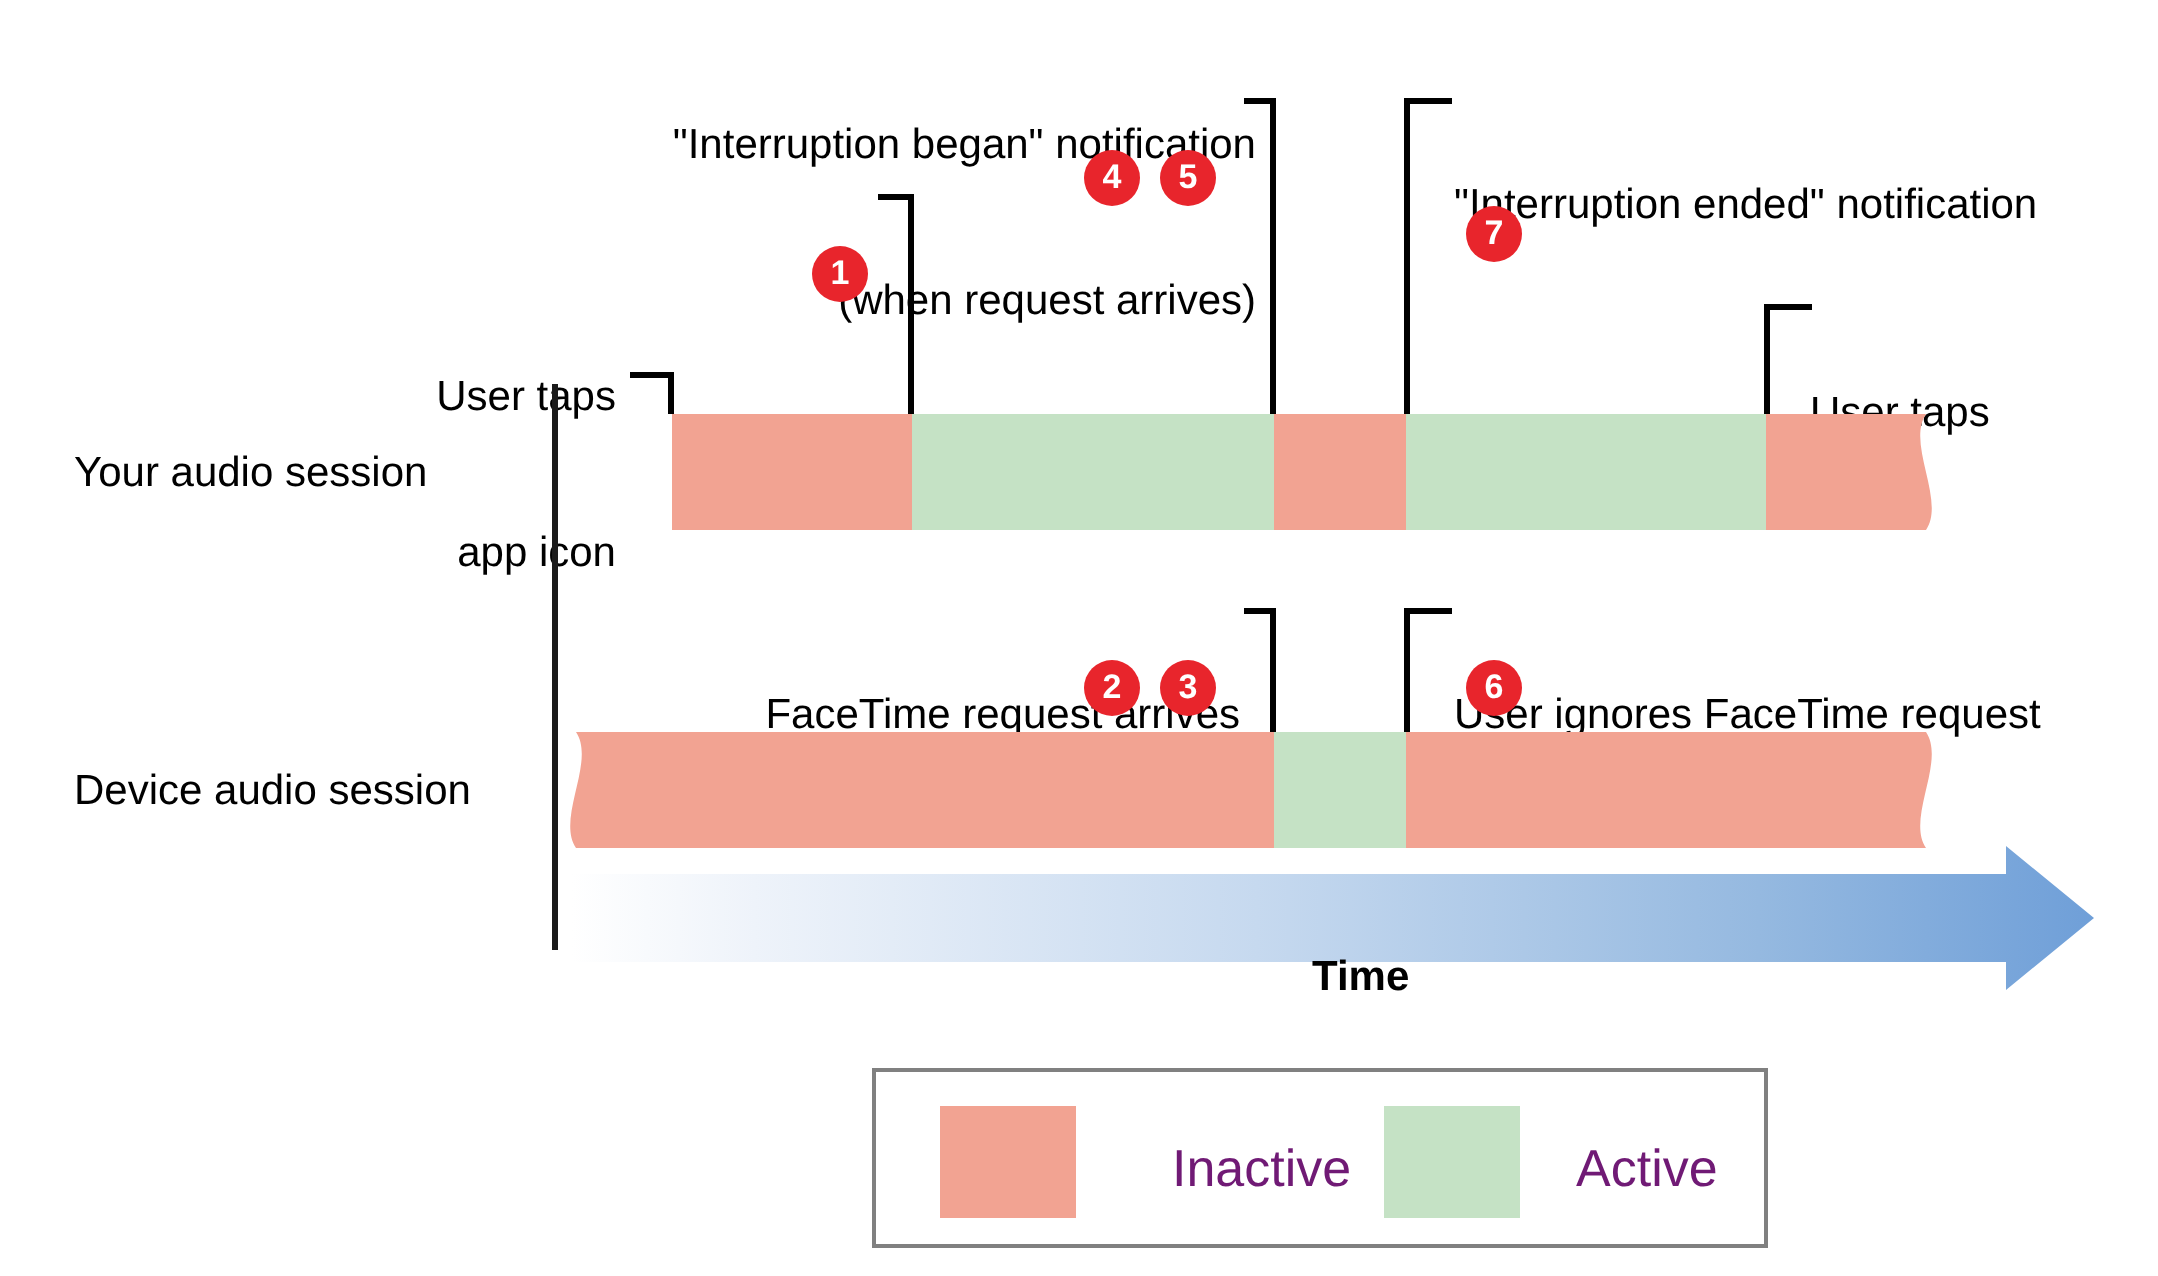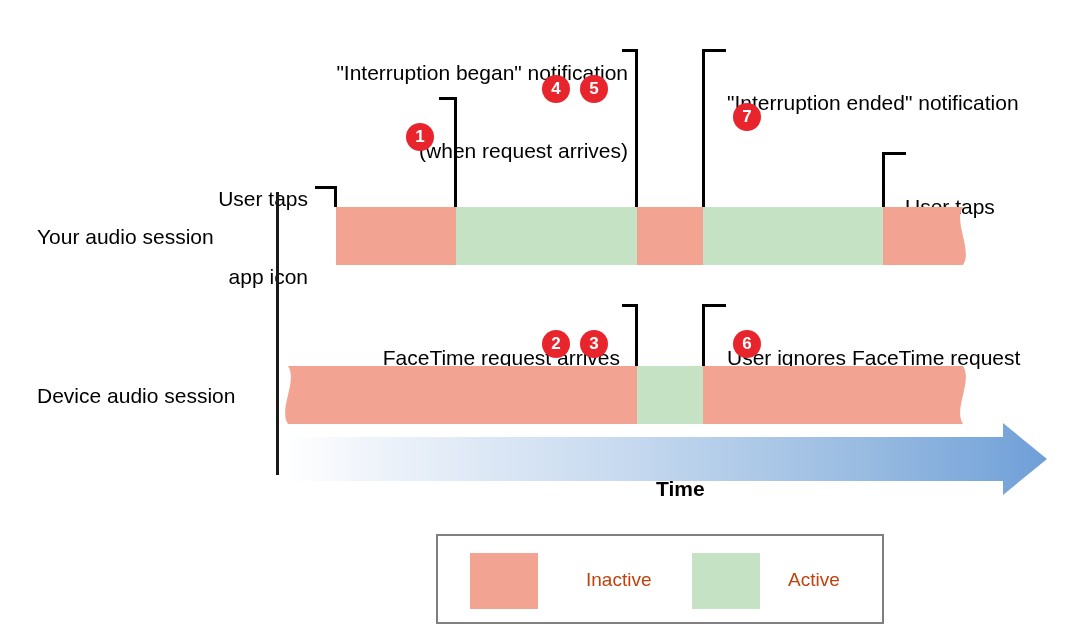--- a/index.html
+++ b/index.html
@@ -71,22 +71,22 @@
     background: #ffffff;
     box-sizing: border-box;
   }
   .legend-swatch {
     position: absolute;
     width: 68px;
     height: 56px;
   }
   .legend-label {
     position: absolute;
-    font-size: 19px;
-    color: #c2410c;
+    font-size: 26px;
+    color: #701a75;
     white-space: nowrap;
   }
   .time-label {
     position: absolute;
     font-size: 21px;
     font-weight: bold;
     color: #000;
   }
   svg.bars { position: absolute; left: 0; top: 0; }
 </style>

